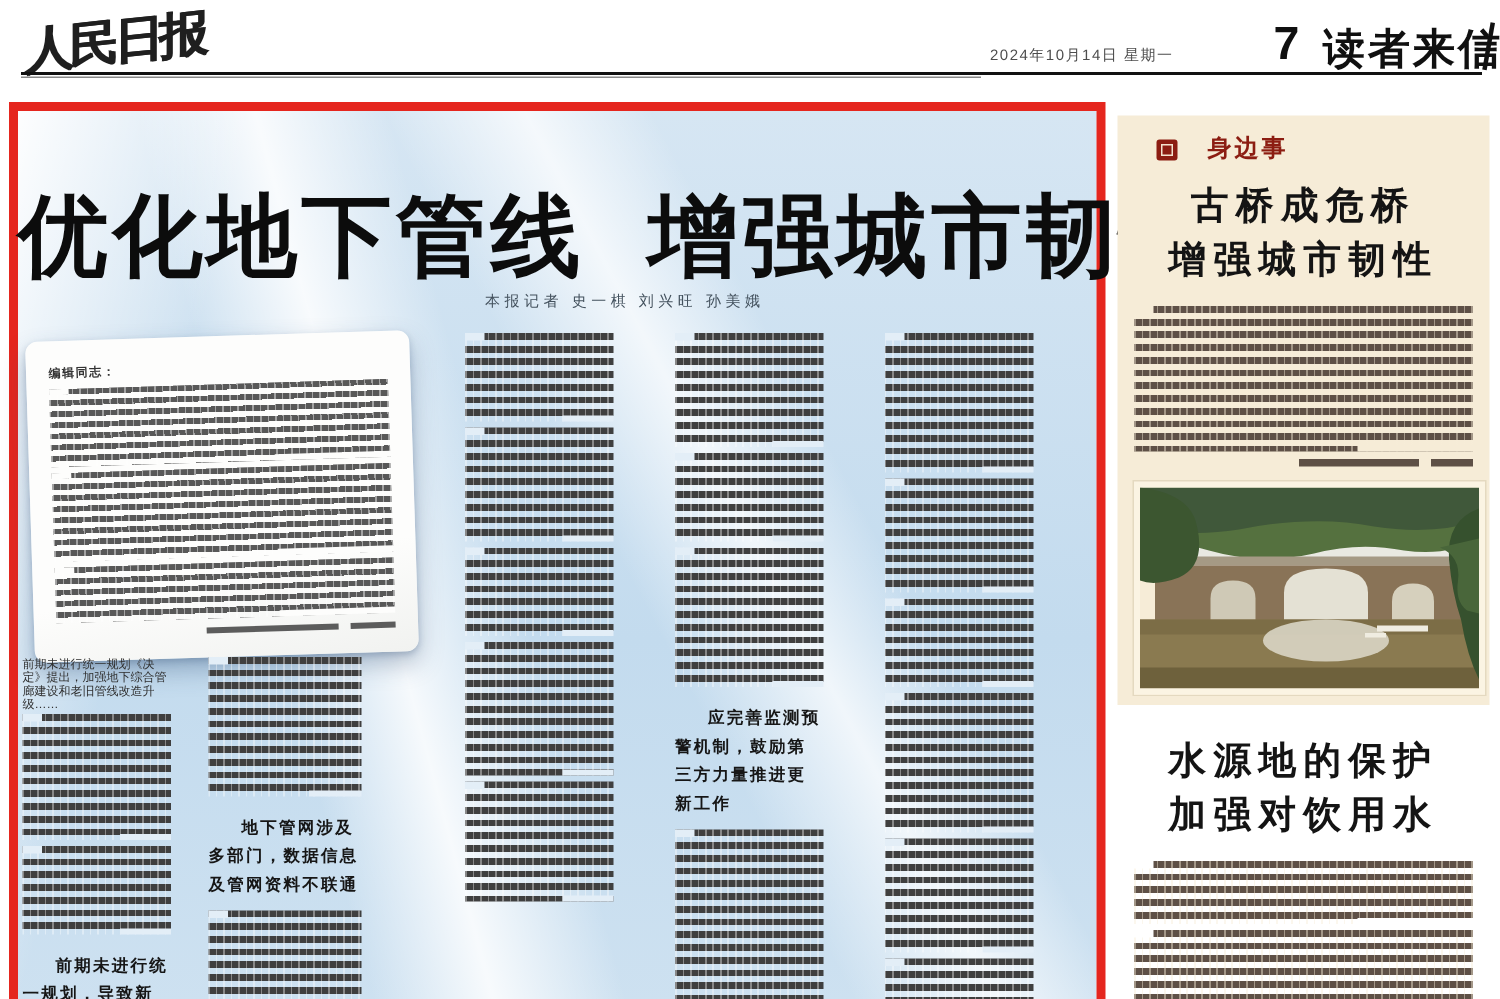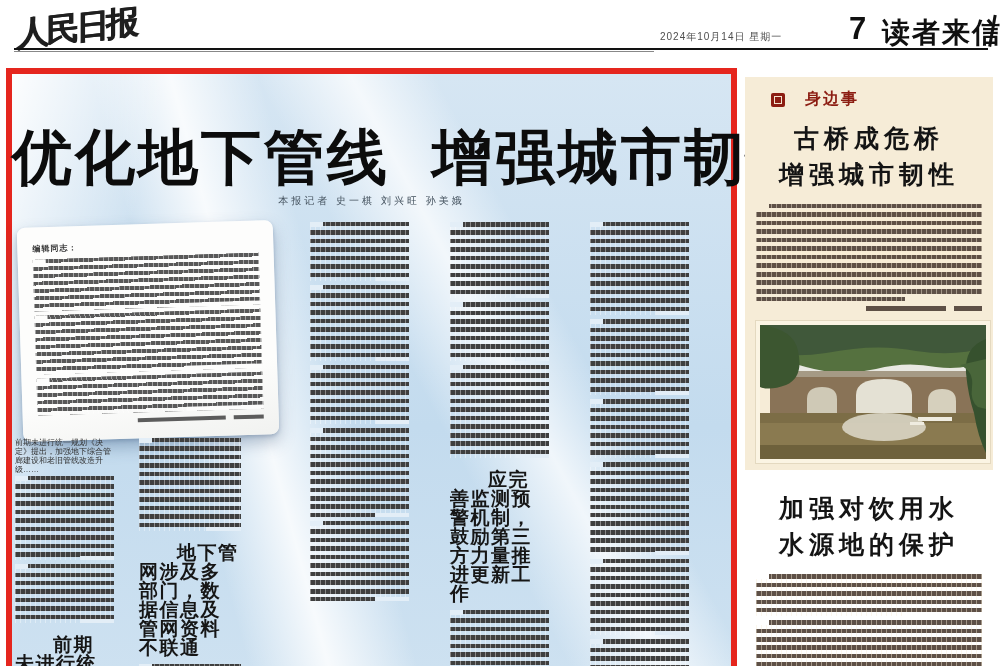--- a/index.html
+++ b/index.html
@@ -50,21 +50,21 @@
   .kicker-icon i{position:absolute;left:3px;top:3px;width:6px;height:6px;border:1.5px solid #f3e3cf;display:block;}
   .kicker-col{font-size:15px;font-weight:bold;color:#8c1e16;letter-spacing:1px;}
   .kicker-rest{font-size:15px;font-weight:bold;color:#b34a3c;letter-spacing:1px;}
   .headline{
     position:absolute;left:0;top:44px;width:100%;text-align:center;
     font-size:60px;font-weight:900;color:#0c0c0c;letter-spacing:3px;white-space:nowrap;
   }
   .headline .gap{display:inline-block;width:42px;}
   .byline{
     position:absolute;left:0;top:120px;width:100%;text-align:center;
-    font-size:10px;color:#44525e;letter-spacing:3px;
+    font-size:10px;color:#44525e;letter-spacing:3px;padding-left:45px;
   }
   
   .letter{
     position:absolute;left:8px;top:150px;width:256px;height:214px;
     background:linear-gradient(170deg,#fdfdfc 70%,#f1f2f0 100%);
     border-radius:8px;transform:rotate(-1.8deg);
     box-shadow:0 8px 16px rgba(50,80,120,.35), 0 2px 4px rgba(50,80,120,.25);
     padding:16px 15px;box-sizing:border-box;
   }
   .letter-salutation{font-size:8px;font-weight:bold;color:#333;margin-bottom:5px;letter-spacing:1px;}
@@ -83,38 +83,38 @@
       repeating-linear-gradient(to bottom, #585858 0 3.8px, transparent 3.8px 7.4px);}
   .tx.soft::before,.tx.soft::after{height:3.8px;background:var(--bg,#fdfdfc);}
   .tx.warm{background:
       repeating-linear-gradient(to right, rgba(247,237,216,.45) 0 1px, rgba(247,237,216,0) 1px 5px),
       repeating-linear-gradient(to bottom, #5e5046 0 4.5px, transparent 4.5px 8.5px);}
   .tx.warm::before,.tx.warm::after{background:var(--bg,#f6ecd7);}
   
   .col{position:absolute;width:99px;}
   .col .lead{font-size:8px;line-height:9px;color:#2f2f2f;margin-bottom:2px;letter-spacing:0;}
   .subhead{
-    font-size:19px;line-height:19px;font-weight:800;color:#161616;
+    font-size:11px;line-height:19px;font-weight:800;color:#161616;
     text-indent:2em;letter-spacing:1.5px;padding:8px 0 7px;
   }
   
   .side-cream{
     position:absolute;left:745px;top:77px;width:248px;height:393px;
     background:#f6ecd7;box-sizing:border-box;padding:12px 11px;
   }
   .side-white{
     position:absolute;left:745px;top:478px;width:248px;height:200px;
     box-sizing:border-box;padding:12px 11px;background:#ffffff;
   }
   .sec-label{display:flex;align-items:center;gap:5px;margin-bottom:10px;}
   .sec-icon{width:14px;height:14px;background:#8c1d12;border-radius:2px;position:relative;flex:0 0 auto;}
   .sec-icon i{position:absolute;left:3px;top:3px;width:6px;height:6px;border:1.5px solid #f3e3cf;display:block;}
   .sec-label span{font-size:16px;font-weight:800;color:#8c1d12;letter-spacing:2px;margin-left:15px;}
   .side-title{
-    text-align:center;font-family:Liberation Sans, sans-serif;
+    text-align:center;font-family:Liberation Serif, serif;
     font-weight:700;font-size:25px;line-height:36px;color:#141414;letter-spacing:5px;
     margin-bottom:12px;white-space:nowrap;
   }
   .side-sign{display:flex;justify-content:flex-end;gap:8px;margin-top:5px;margin-bottom:10px;}
   .side-sign b{display:block;height:4.5px;background:#5e5046;}
   .photo{
     margin-top:10px;width:226px;height:134px;border:4px solid #fbf4e3;
     box-shadow:0 0 0 1px #e4d9c0;box-sizing:content-box;overflow:hidden;
   }
 </style>
@@ -231,18 +231,18 @@
       <path d="M0,0 q34,4 38,26 q6,26 -12,34 q-16,6 -26,2 Z" fill="#3c5630"></path>
 
       <path d="M226,14 q-22,8 -20,34 q2,22 8,40 q4,24 12,40 Z" fill="#36512e"></path>
       <path d="M200,40 q14,6 12,22 q-2,14 6,20 l8,2 v-50 Z" fill="#49663a"></path>
     </svg>
   </div>
 </div>
 
 <div class="side-white" style="--bg:#ffffff;">
   <div class="side-title">
+    <div>水源地的保护</div>
     <div>加强对饮用水</div>
-    <div>水源地的保护</div>
   </div>
   <div class="tx warm" style="height:42px;"></div>
   <div class="tx warm" style="height:59px;"></div>
 </div>
 
 </body></html>

